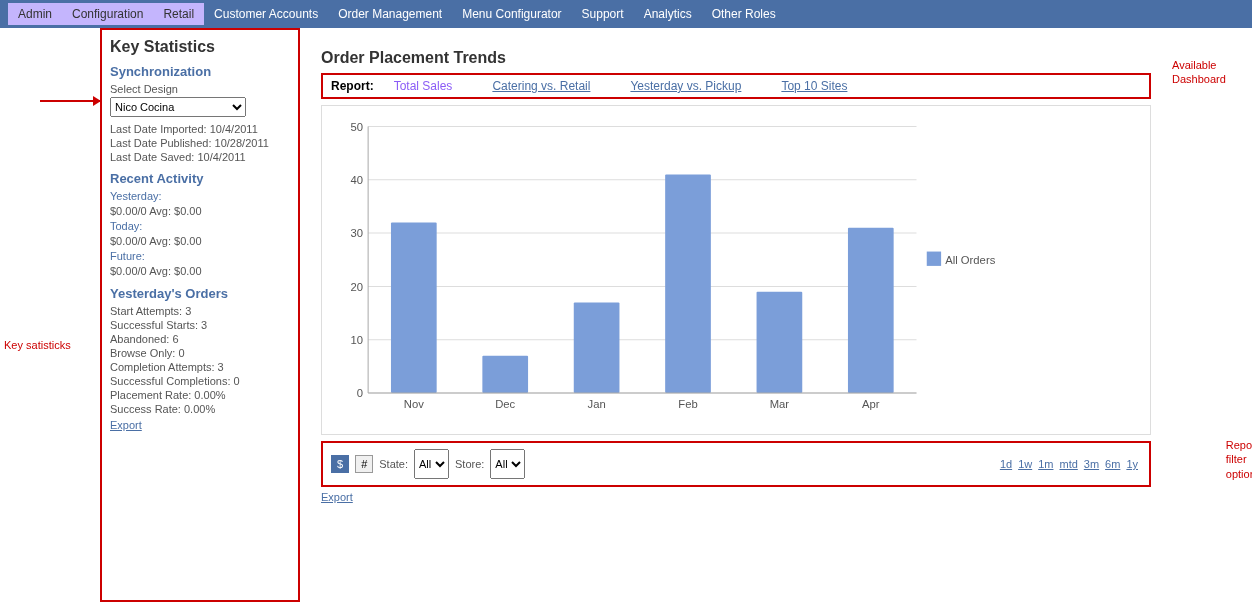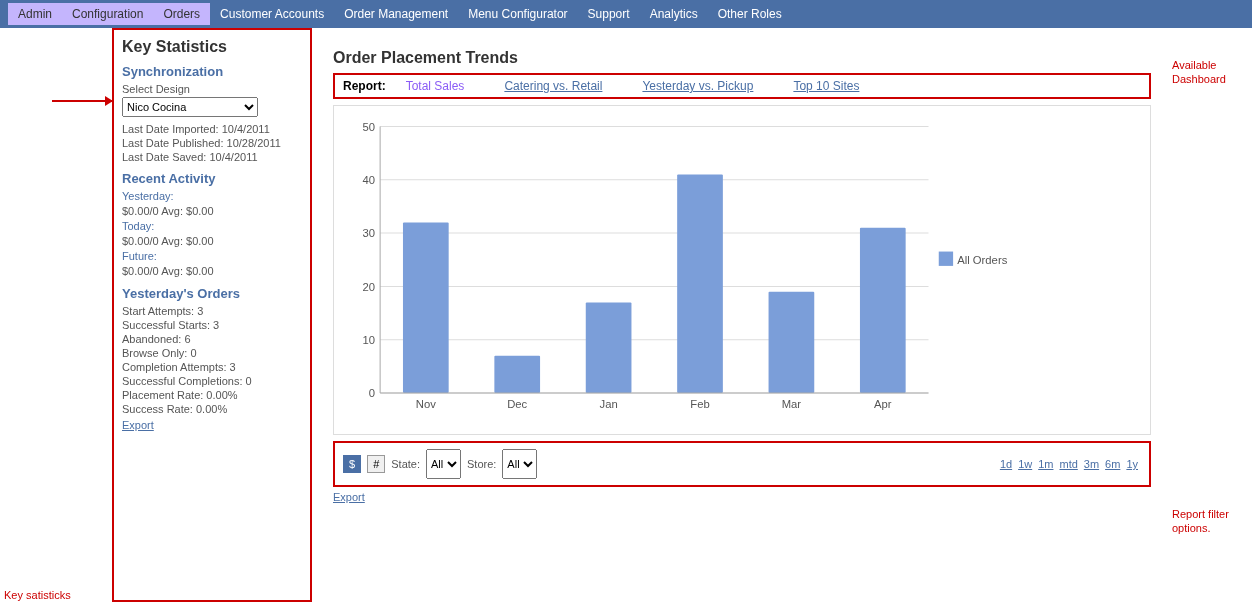--- a/index.html
+++ b/index.html
@@ -82,24 +82,24 @@
       font-size: 11px;
       color: #4a6fa5;
       text-decoration: underline;
       cursor: pointer;
       margin-top: 4px;
       display: block;
     }
 
     
     .left-annotation {
-      width: 112px;
+      width: 100px;
       display: flex;
       flex-direction: column;
-      justify-content: flex-end;
+      justify-content: center;
       padding-top: 60px;
       padding-left: 4px;
       position: relative;
     }
     .annotation-text {
       font-size: 11px;
       color: #cc0000;
       line-height: 1.3;
     }
     .annotation-arrow {
@@ -117,21 +117,20 @@
       top: -4px;
       border-left: 8px solid #cc0000;
       border-top: 5px solid transparent;
       border-bottom: 5px solid transparent;
     }
 
     
     .right-annotation {
       width: 80px;
       display: flex;
-      flex-direction: column;
       padding-top: 30px;
       padding-right: 4px;
       position: relative;
     }
     .right-annotation-top {
       font-size: 11px;
       color: #cc0000;
       line-height: 1.3;
       text-align: left;
       margin-bottom: 40px;
@@ -249,21 +248,21 @@
       width: 100%;
       height: 100%;
     }
   </style>
 </head>
 <body>
 
 <div class="top-nav">
   <a class="active">Admin</a>
   <a class="active">Configuration</a>
-  <a class="active">Orders</a>
+  <a class="active">Retail</a>
   <a>Customer Accounts</a>
   <a>Order Management</a>
   <a>Menu Configurator</a>
   <a>Support</a>
   <a>Analytics</a>
   <a>Other Roles</a>
 </div>
 
 <div class="main-layout">
 

